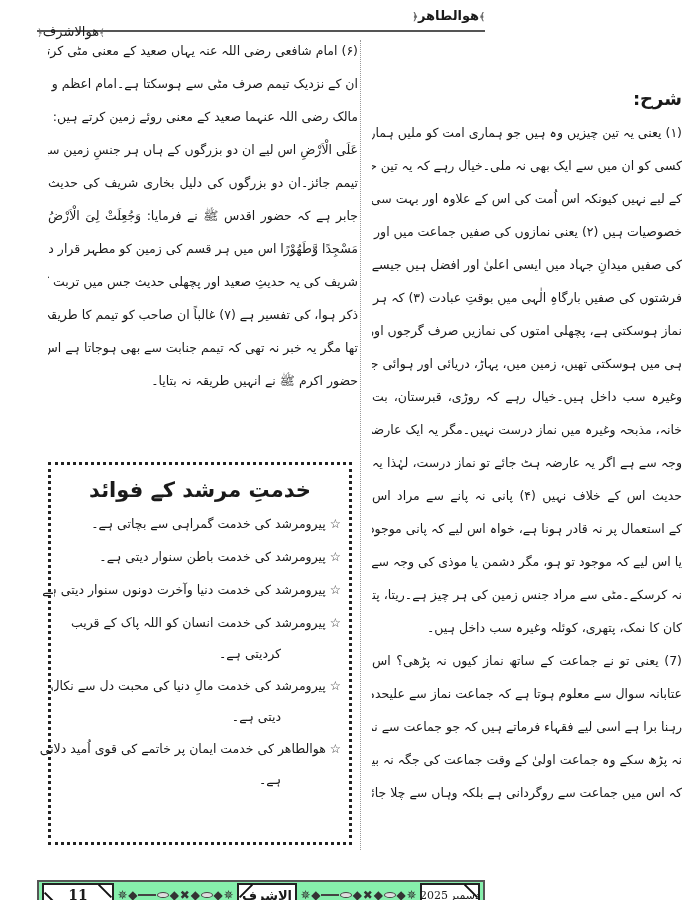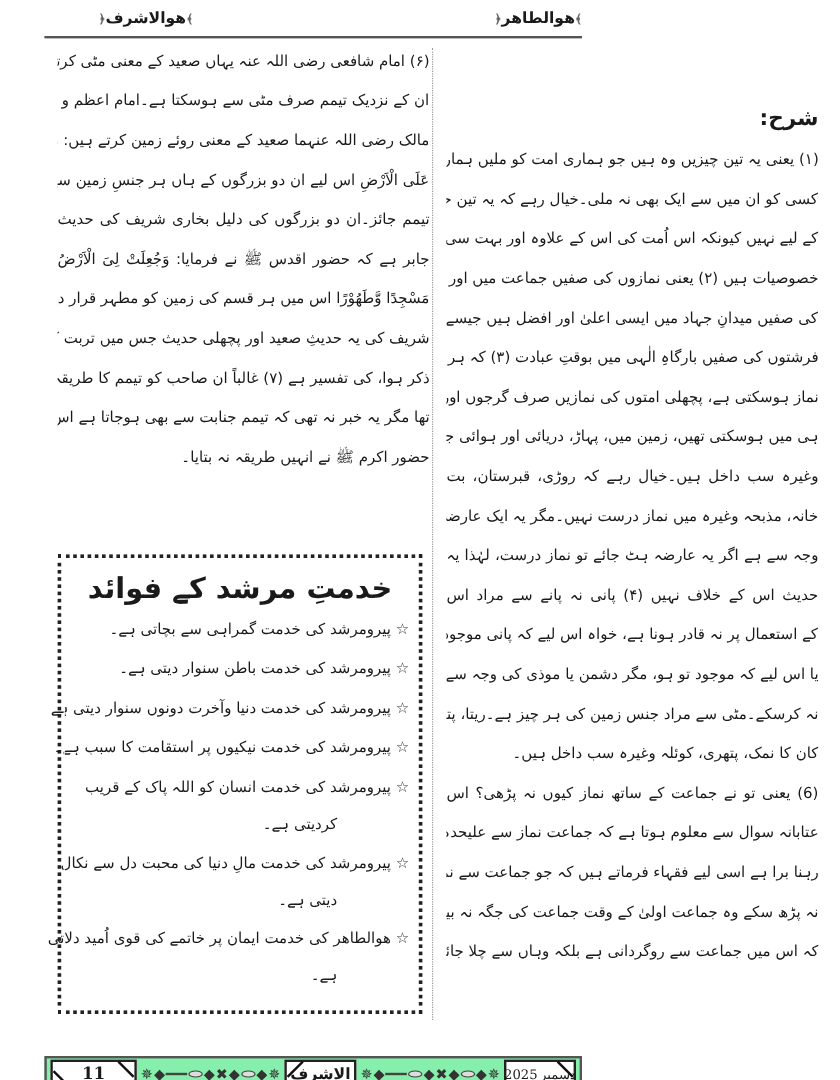--- a/index.html
+++ b/index.html
@@ -1,19 +1,19 @@
 <!DOCTYPE html>
 <html><head>
 <meta charset="utf-8">
 <style>
   * { margin: 0; padding: 0; box-sizing: border-box; }
   html, body { width: 700px; height: 900px; background: #ffffff; overflow: hidden; }
   body { position: relative; font-family: "DejaVu Sans", sans-serif; color: #1a1a1a; }
   .head-wrap { position: absolute; top: 6px; left: 37px; width: 448px; height: 26px; border-bottom: 2px solid #555; }
-  .head-left { position: absolute; left: 0; top: 2px; font-size: 13px; font-weight: bold; direction: rtl; margin-left: 45px; }
+  .head-left { position: absolute; left: 0; top: 18px; font-size: 13px; font-weight: normal; direction: rtl; }
   .head-right { position: absolute; right: 0; top: 2px; font-size: 13px; font-weight: bold; direction: rtl; }
   .head-orn { color: #666; font-size: 10px; }
 
   .col {
     position: absolute; direction: rtl; text-align: justify;
     font-family: "DejaVu Sans", sans-serif; font-size: 12.5px; line-height: 33px;
   }
   .col-right { top: 34px; left: 372px; width: 310px; }
   .col-left { top: 34px; left: 48px; width: 310px; }
 
@@ -31,21 +31,21 @@
   .box {
     position: absolute; left: 48px; top: 462px; width: 304px; height: 383px;
     border: 3px dotted #222; padding: 8px 8px;
     direction: rtl;
     background: #fff;
   }
   .box::before {
     content: ""; position: absolute; inset: 2px; border: 1px solid #fff;
   }
   .box-title {
-    text-align: center; font-size: 24px; font-weight: 900; line-height: 34px;
+    text-align: center; font-size: 21px; font-weight: 900; line-height: 34px;
     letter-spacing: 0.5px;
   }
   .box-item { display: block; font-size: 12.5px; line-height: 33px; text-align: right; white-space: nowrap; }
   .box-item .star { color: #333; margin-left: 4px; }
   .box-cont { display: block; font-size: 12.5px; line-height: 30px; text-align: right; padding-right: 60px; }
 
   
   .footer {
     position: absolute; left: 37px; top: 880px; width: 448px; height: 30px;
     border: 2px solid #555; background: #86efac;
@@ -91,21 +91,21 @@
       <span class="para-line">نماز ہوسکتی ہے، پچھلی امتوں کی نمازیں صرف گرجوں اور کنیسوں</span>
       <span class="para-line">ہی میں ہوسکتی تھیں، زمین میں، پہاڑ، دریائی اور ہوائی جہاز</span>
       <span class="para-line">وغیرہ سب داخل ہیں۔خیال رہے کہ روڑی، قبرستان، بت</span>
       <span class="para-line">خانہ، مذبحہ وغیرہ میں نماز درست نہیں۔مگر یہ ایک عارضہ کی</span>
       <span class="para-line">وجہ سے ہے اگر یہ عارضہ ہٹ جائے تو نماز درست، لہٰذا یہ</span>
       <span class="para-line">حدیث اس کے خلاف نہیں (۴) پانی نہ پانے سے مراد اس</span>
       <span class="para-line">کے استعمال پر نہ قادر ہونا ہے، خواہ اس لیے کہ پانی موجود نہ ہو</span>
       <span class="para-line">یا اس لیے کہ موجود تو ہو، مگر دشمن یا موذی کی وجہ سے استعمال</span>
       <span class="para-line">نہ کرسکے۔مٹی سے مراد جنس زمین کی ہر چیز ہے۔ریتا، پتھر</span>
       <span class="para-line last">کان کا نمک، پتھری، کوئلہ وغیرہ سب داخل ہیں۔</span>
-      <span class="para-line">(6) یعنی تو نے جماعت کے ساتھ نماز کیوں نہ پڑھی؟ اس</span>
+      <span class="para-line">(7) یعنی تو نے جماعت کے ساتھ نماز کیوں نہ پڑھی؟ اس</span>
       <span class="para-line">عتابانہ سوال سے معلوم ہوتا ہے کہ جماعت نماز سے علیحدہ بیٹھا</span>
       <span class="para-line">رہنا برا ہے اسی لیے فقہاء فرماتے ہیں کہ جو جماعت سے نماز</span>
       <span class="para-line">نہ پڑھ سکے وہ جماعت اولیٰ کے وقت جماعت کی جگہ نہ بیٹھے</span>
       <span class="para-line last">کہ اس میں جماعت سے روگردانی ہے بلکہ وہاں سے چلا جائے</span>
     </div>
 </div>
 
 <div class="divider-v"></div>
 
 <div class="col col-left">
@@ -123,21 +123,20 @@
       <span class="para-line last">حضور اکرم ﷺ نے انہیں طریقہ نہ بتایا۔</span>
     </div>
 </div>
 
 <div class="box">
   <div class="box-title">خدمتِ مرشد کے فوائد</div>
   <div id="box-items">
       <span class="box-item"><span class="star">☆</span><span>پیرومرشد کی خدمت گمراہی سے بچاتی ہے۔</span></span>
       <span class="box-item"><span class="star">☆</span><span>پیرومرشد کی خدمت باطن سنوار دیتی ہے۔</span></span>
       <span class="box-item"><span class="star">☆</span><span>پیرومرشد کی خدمت دنیا وآخرت دونوں سنوار دیتی ہے</span></span>
-      <span class="box-item"><span class="star">☆</span><span>پیرومرشد کی خدمت نیکیوں پر استقامت کا سبب ہے۔</span></span>
       <span class="box-item"><span class="star">☆</span><span>پیرومرشد کی خدمت انسان کو اللہ پاک کے قریب</span></span>
       <span class="box-cont">کردیتی ہے۔</span>
       <span class="box-item"><span class="star">☆</span><span>پیرومرشد کی خدمت مالِ دنیا کی محبت دل سے نکال</span></span>
       <span class="box-cont">دیتی ہے۔</span>
       <span class="box-item"><span class="star">☆</span><span>هوالطاهر کی خدمت ایمان پر خاتمے کی قوی اُمید دلاتی</span></span>
       <span class="box-cont">ہے۔</span>
     </div>
 </div>
 
 <div class="footer">

